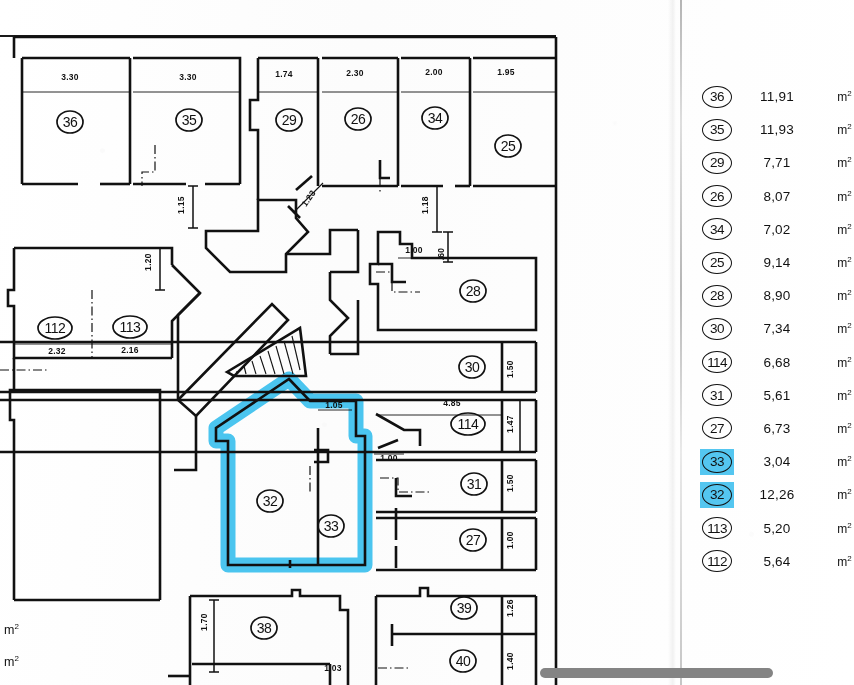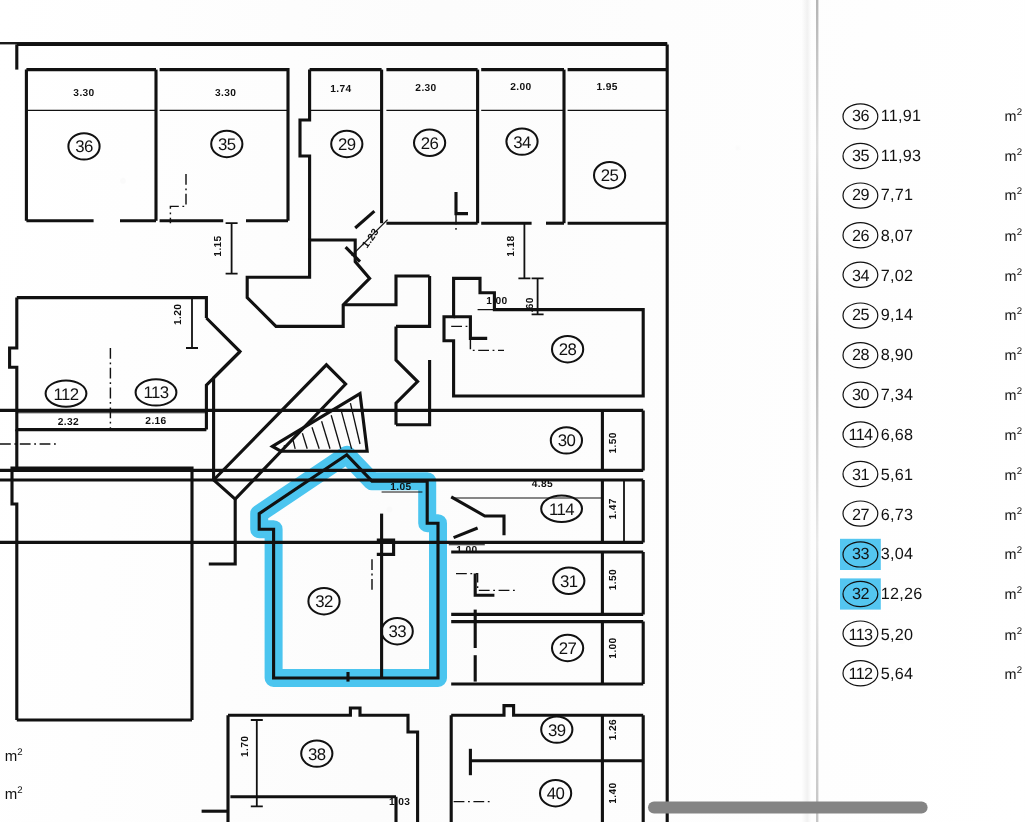--- a/index.html
+++ b/index.html
@@ -87,21 +87,21 @@
     width: 30px; height: 22px;
     border: 1.7px solid #111;
     border-radius: 50%;
     display: flex; align-items: center; justify-content: center;
     font-size: 13.5px; color: #111;
     letter-spacing: -0.6px;
     background: transparent;
   }
   .leg-area {
     flex: 1 1 auto;
-    text-align: left;
+    text-align: center;
     padding-right: 34px;
     font-size: 13.5px;
     color: #111;
     letter-spacing: 0.2px;
     position: relative;
   }
   .leg-unit {
     position: absolute;
     right: 2px;
     font-size: 12px;

